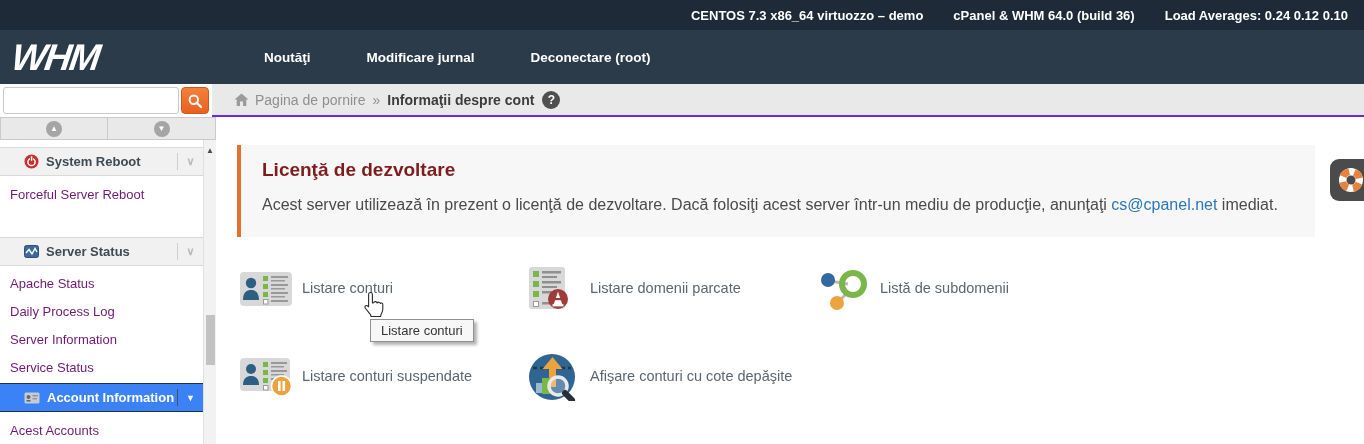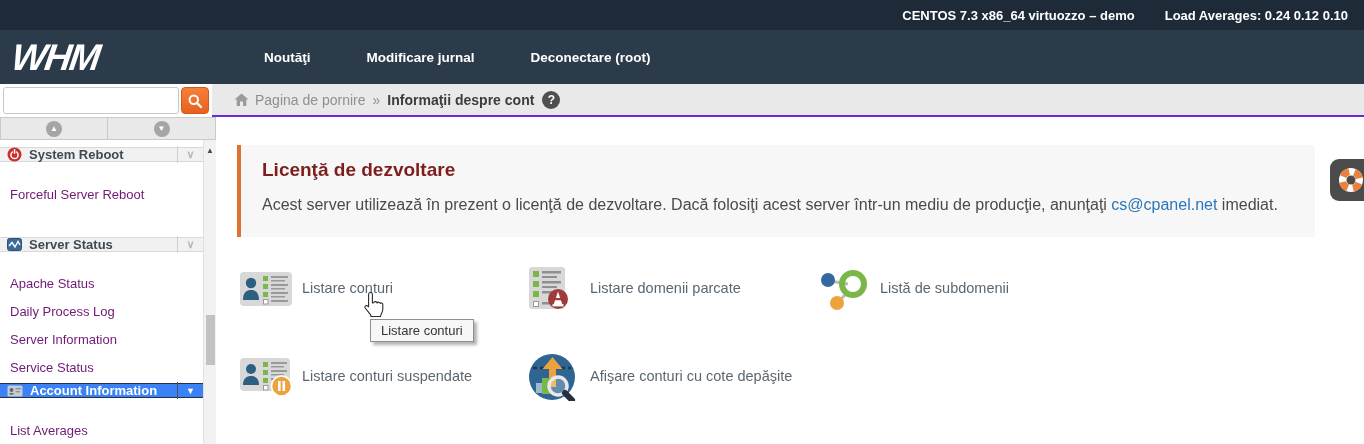--- a/index.html
+++ b/index.html
@@ -42,22 +42,22 @@
   
   .sidebar { position:absolute; left:0; top:117px; width:216px; bottom:0; background:#fff; }
   .scroll-btns { position:absolute; left:0; top:0; width:216px; height:23px; display:flex; }
   .scroll-btn { width:108px; height:23px; background:#e9e9e9; border:1px solid #c9c9c9;
                 display:flex; align-items:center; justify-content:center; cursor:pointer; }
   .scroll-btn + .scroll-btn { border-left:none; }
   .circ { width:16px; height:16px; border-radius:50%; background:#a5a5a5; color:#fff; font-size:8px;
           display:flex; align-items:center; justify-content:center; }
   .side-list { position:absolute; left:0; top:23px; width:203px; bottom:0; }
   .side-row { position:absolute; left:0; width:203px; display:flex; align-items:center; font-size:13px; }
-  .side-header { height:15px; background:#f1f1f1; border-top:1px solid #d9d9d9; border-bottom:1px solid #d9d9d9;
-                 color:#3e4a54; font-weight:bold; padding-left:7px; cursor:pointer; }
+  .side-header { height:29px; background:#f1f1f1; border-top:1px solid #d9d9d9; border-bottom:1px solid #d9d9d9;
+                 color:#3e4a54; font-weight:bold; padding-left:24px; cursor:pointer; }
   .side-header .hicon { display:inline-flex; margin-right:7px; }
   .side-header .hlabel { flex:1; }
   .chev { width:26px; height:17px; border-left:1px solid #cfcfcf; display:flex; align-items:center;
           justify-content:center; color:#b8b8b8; font-size:11px; }
   .side-header.active { background:#3b82f6; border-color:#24303e; color:#fff; }
   .side-header.active .chev { border-left-color:#46525e; color:#fff; font-size:9px; }
   .side-link { height:27px; color:#701a75; padding-left:10px; cursor:pointer; }
   .side-scrollbar { position:absolute; left:203px; top:23px; width:13px; bottom:0; background:#f2f2f2;
                     border-left:1px solid #e0e0e0; }
   .sb-arrow { display:block; text-align:center; color:#4a4a4a; font-size:8px; padding-top:6px; }
@@ -82,20 +82,21 @@
   .help-float { position:absolute; left:1330px; top:159px; width:42px; height:42px; background:#4b4b4b;
                 border-radius:9px; display:flex; align-items:center; justify-content:center; cursor:pointer; }
 </style>
 </head>
 <body>
 
 <div class="app">
 
   <div class="topbar">
     <span>CENTOS 7.3 x86_64 virtuozzo – demo</span>
+    <span>cPanel &amp; WHM 64.0 (build 36)</span>
     <span>Load Averages: 0.24 0.12 0.10</span>
   </div>
 
   <div class="navbar">
     <div class="logo">WHM</div>
     <div class="nav-links">
       <span class="nav-link">Noutăţi</span>
       <span class="nav-link">Modificare jurnal</span>
       <span class="nav-link">Deconectare (root)</span>
     </div>
@@ -181,21 +182,21 @@
             <circle cx="4.5" cy="5" r="2" fill="#5d6a76"></circle>
             <rect x="2.5" y="8" width="4" height="1.6" fill="#5d6a76"></rect>
             <rect x="8.5" y="3" width="5.5" height="1.4" fill="#8a949d"></rect>
             <rect x="8.5" y="6" width="4.5" height="1.4" fill="#8a949d"></rect>
           </svg>
         </span>
         <span class="hlabel">Account Information</span>
         <span class="chev">▼</span>
       </div>
       <div class="side-row side-link" style="top:277px">
-          <span>List Averages</span>
+          <span>Acest Accounts</span>
         </div>
     </div>
 
     <div class="side-scrollbar">
       <span class="sb-arrow">▲</span>
       <div class="sb-thumb"></div>
     </div>
   </div>
 
   <div class="main">

